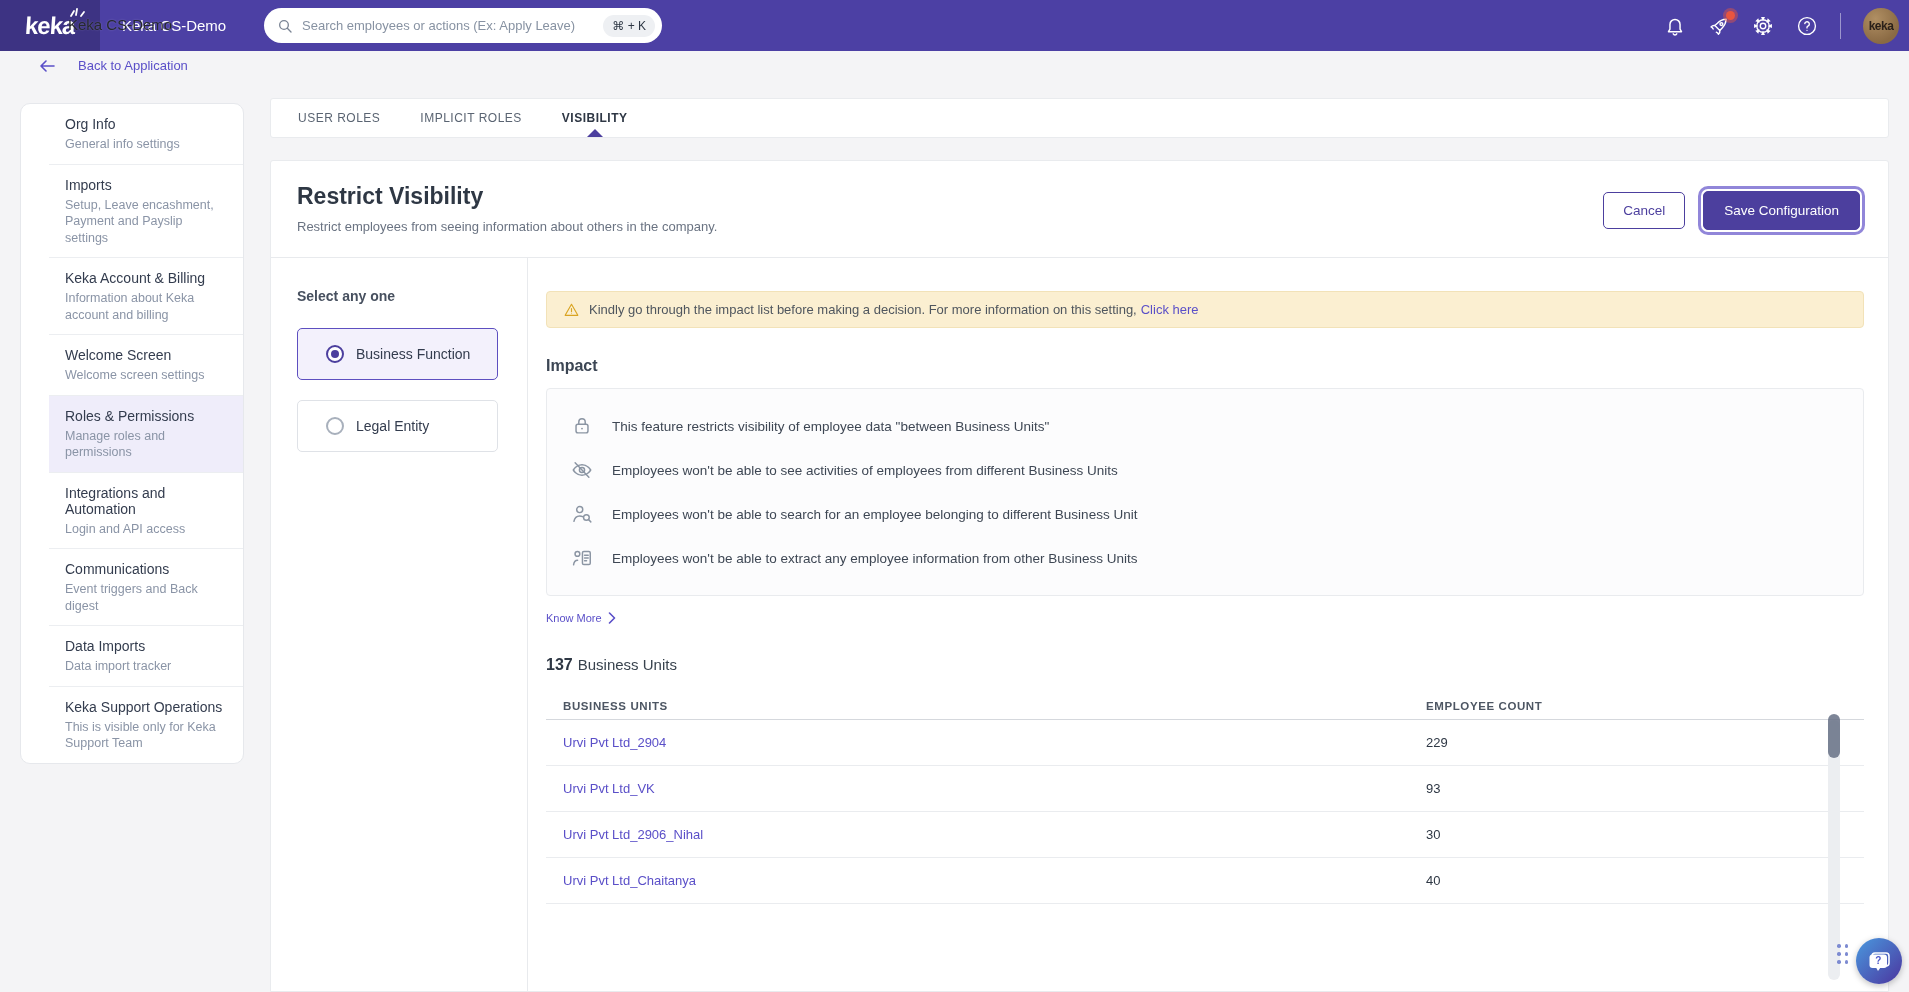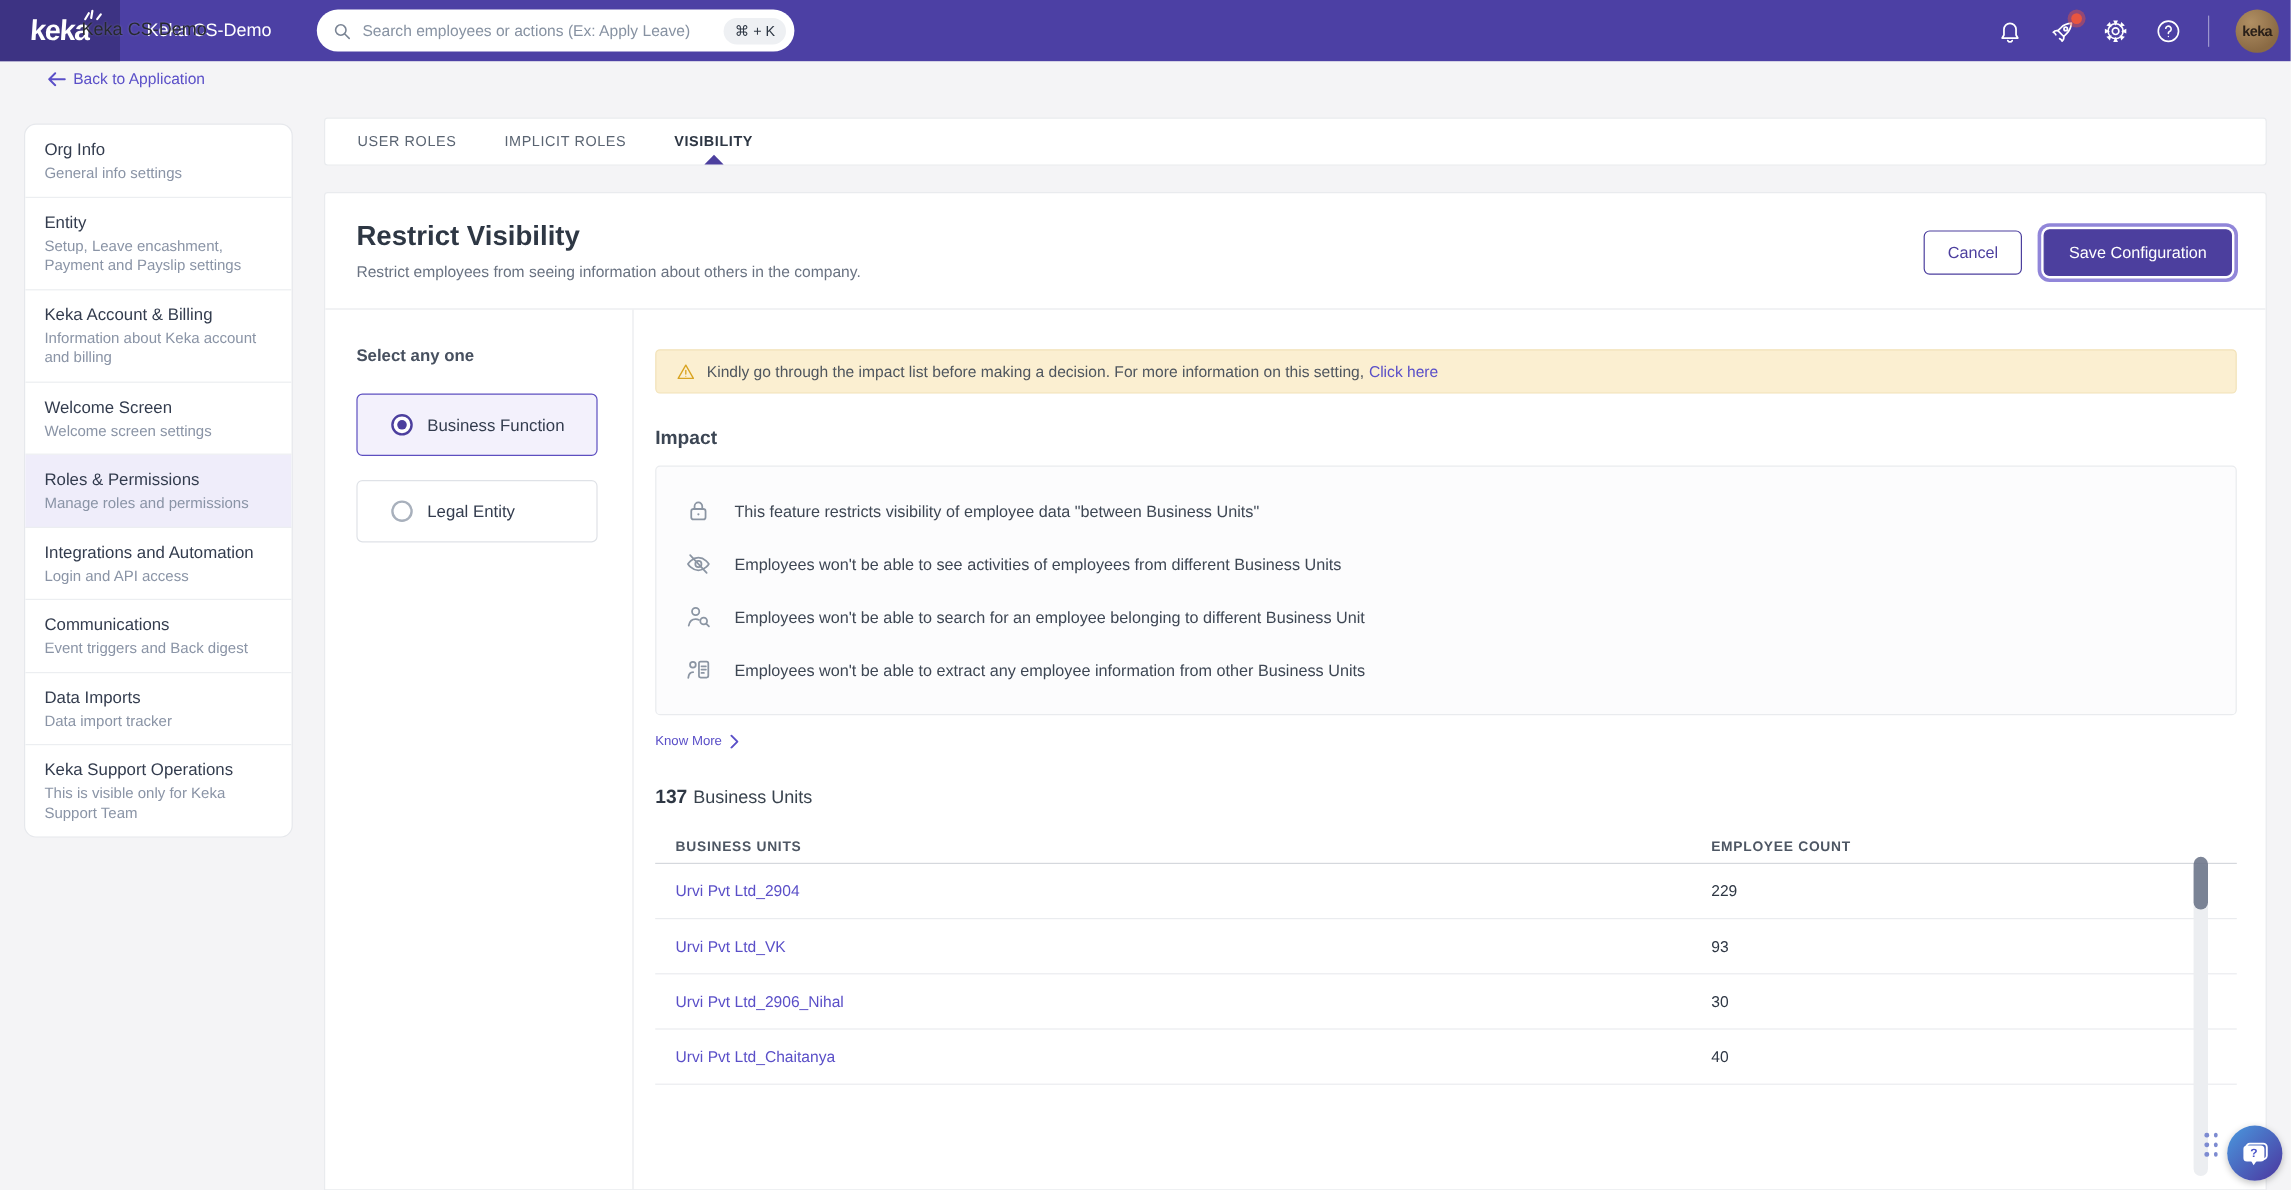--- a/index.html
+++ b/index.html
@@ -48,27 +48,27 @@
     background:#E8553F; box-shadow:0 0 0 3px rgba(232,85,63,.45);
   }
   .avatar {
     width:36px; height:36px; border-radius:50%; background:#9c7a52;
     display:flex; align-items:center; justify-content:center; overflow:hidden; cursor:pointer;
     background:radial-gradient(circle at 35% 30%, #b08f63, #8a6a44 70%);
   }
   .avatar span { font-size:12px; font-weight:bold; color:#2a2019; letter-spacing:-.5px; }
   
   .back-link {
-    position:absolute; left:40px; top:58px; display:flex; align-items:center; gap:6px;
+    position:absolute; left:40px; top:58px; display:flex; align-items:center; gap:23px;
     color:var(--link,#5A4FC8); font-size:13px; text-decoration:none; cursor:pointer;
   }
   
   .sidebar {
     position:absolute; left:20px; top:103px; width:224px; background:#fff;
-    border:1px solid #E6E8EC; border-radius:10px; overflow:hidden;
+    border:1px solid #E6E8EC; border-radius:10px; overflow:hidden;padding-left:28px;
   }
   .side-item { padding:12px 16px 11px 16px; border-bottom:1px solid #ECEEF1; cursor:pointer; }
   .side-item:last-child { border-bottom:none; }
   .side-item.active { background:var(--active-item,#EFEDFA); }
   .side-title { font-size:14px; color:#333C4E; margin-bottom:4px; }
   .side-sub { font-size:12.5px; color:#8A94A6; line-height:1.32; }
   
   .tabbar {
     position:absolute; left:270px; top:98px; width:1619px; height:40px; background:#fff;
     border:1px solid #E9EBEE; border-radius:3px; display:flex; align-items:center; padding-left:17px;
@@ -240,21 +240,21 @@
   </svg>
   <span>Back to Application</span>
 </a>
 
 <aside class="sidebar">
   <div class="side-item">
     <div class="side-title">Org Info</div>
     <div class="side-sub">General info settings</div>
   </div>
   <div class="side-item">
-    <div class="side-title">Entity</div>
+    <div class="side-title">Imports</div>
     <div class="side-sub">Setup, Leave encashment, Payment and Payslip settings</div>
   </div>
   <div class="side-item">
     <div class="side-title">Keka Account &amp; Billing</div>
     <div class="side-sub">Information about Keka account and billing</div>
   </div>
   <div class="side-item">
     <div class="side-title">Welcome Screen</div>
     <div class="side-sub">Welcome screen settings</div>
   </div>

